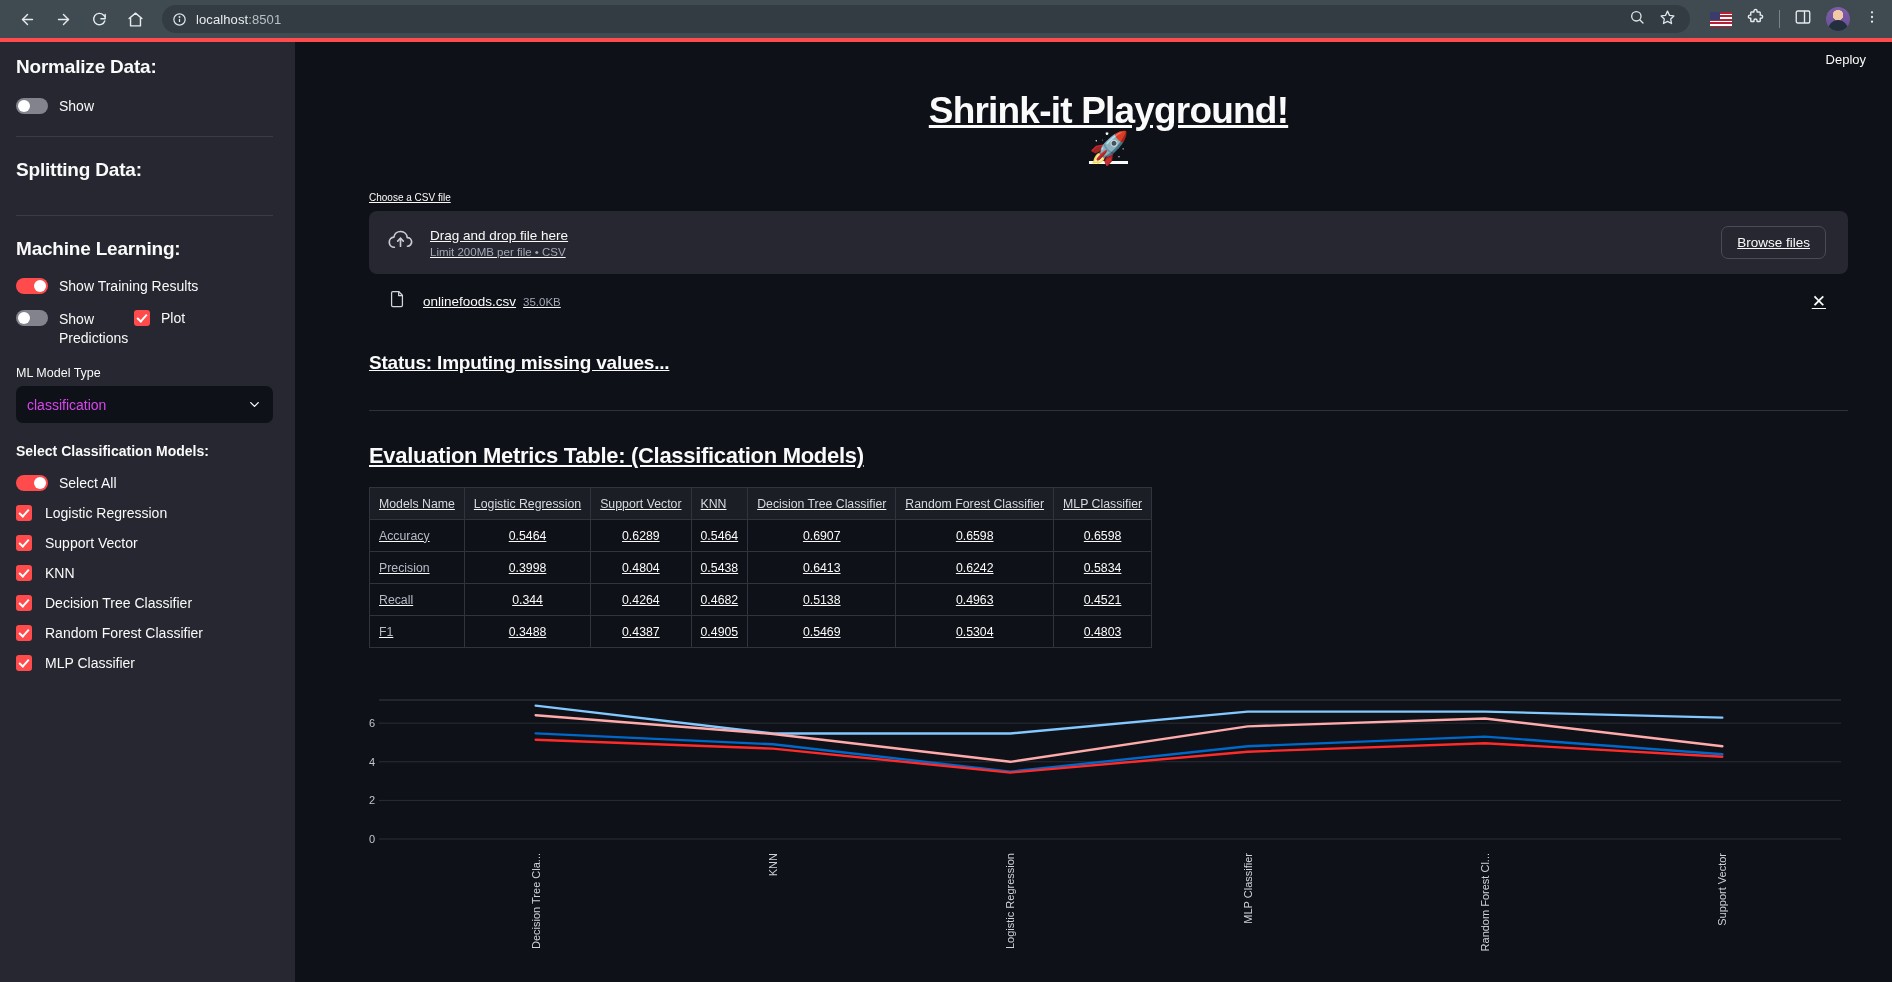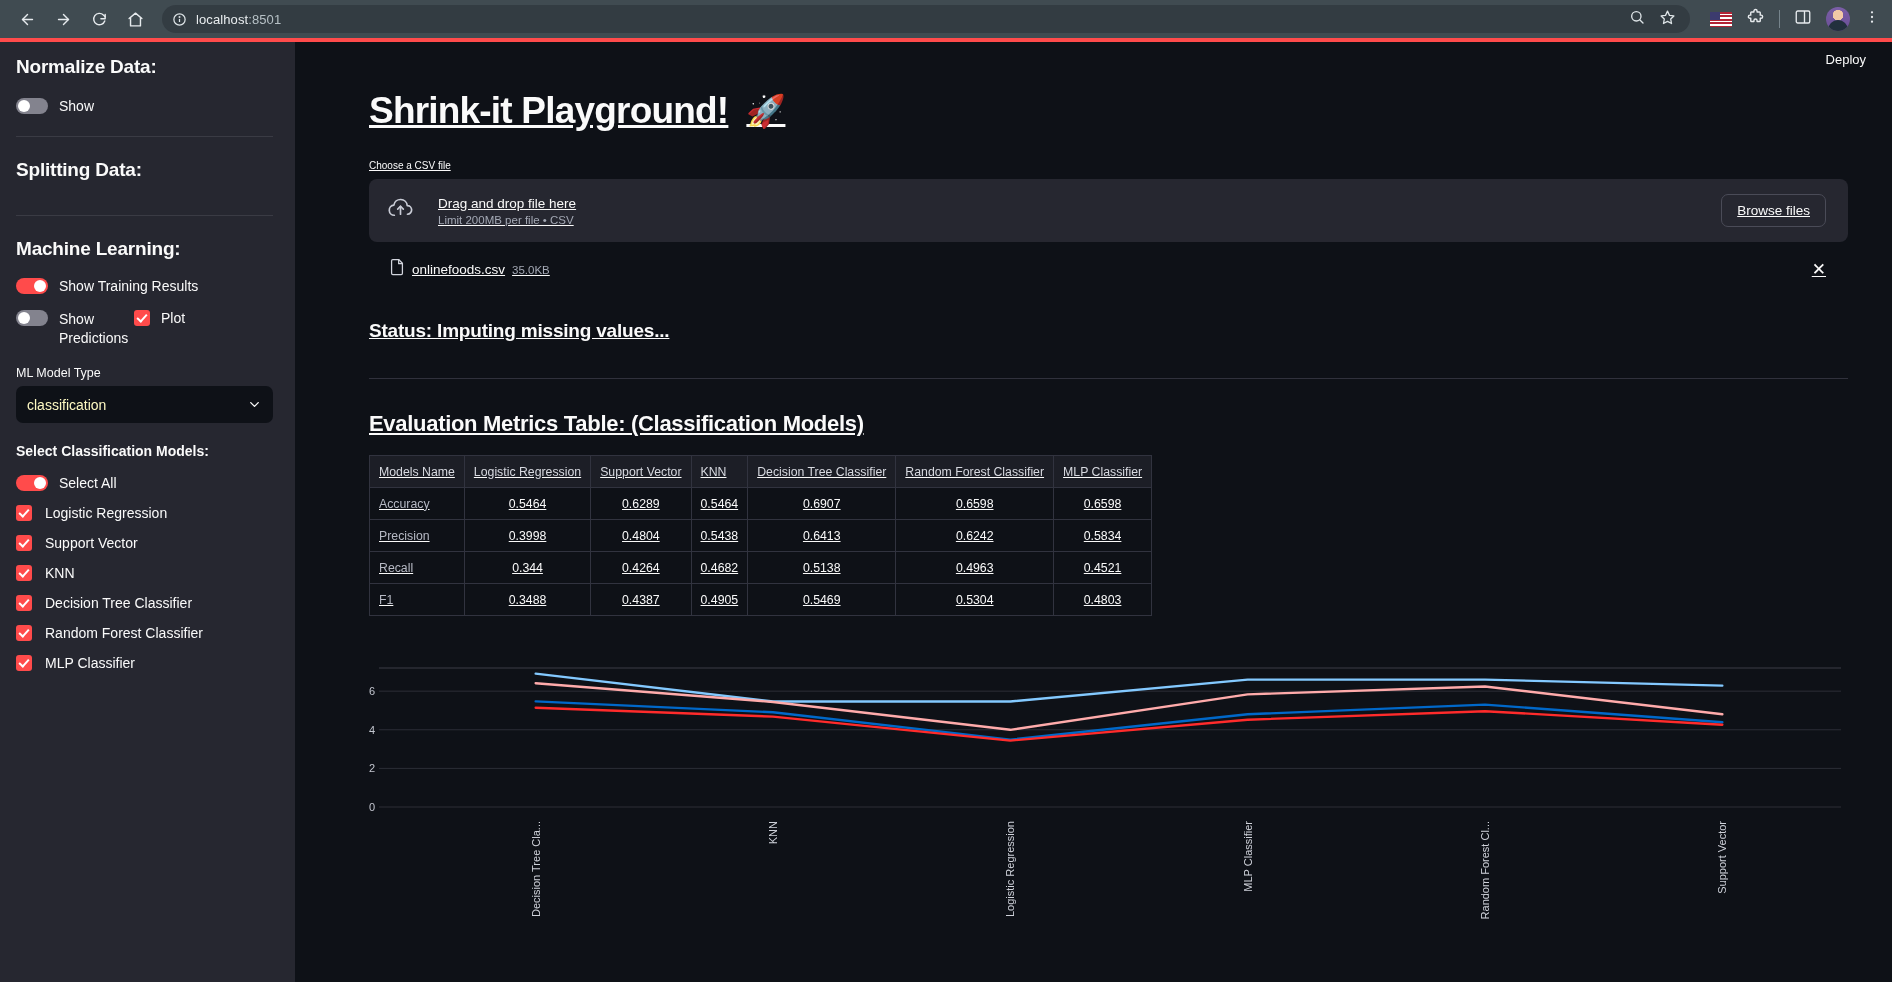--- a/index.html
+++ b/index.html
@@ -144,21 +144,21 @@
 
   .two-col { display: flex; align-items: flex-start; gap: 0; margin-top: 16px; }
   .two-col .c1 { width: 118px; display: flex; gap: 11px; align-items: flex-start; }
   .two-col .c2 { display: flex; gap: 11px; align-items: center; }
   .wrap-label { font-size: 14px; line-height: 19px; color: #fafafa; }
 
   .field-label { font-size: 12.5px; color: #fafafa; margin-top: 18px; margin-bottom: 6px; }
   .select {
     height: 37px; background: #0e1117; border-radius: 7px;
     display: flex; align-items: center; justify-content: space-between;
-    padding: 8px 11px; font-size: 14px; color: #fef9c3;
+    padding: 8px 11px; font-size: 14px; color: #d946ef;
   }
   .select .chev { color: #fafafa; display: flex; }
 
   .sec-title { font-size: 14px; font-weight: bold; color: #fafafa; margin-top: 20px; }
   .model-list { margin-top: 14px; display: flex; flex-direction: column; gap: 14px; }
   .model-row { display: flex; align-items: center; gap: 13px; }
   .model-row .name { font-size: 14px; color: #fafafa; }
 
   
   .main {
@@ -168,41 +168,41 @@
     background: #0e1117;
     text-decoration: underline;
   }
   .deploy {
     position: absolute; right: 26px; top: 14px;
     font-size: 13px; color: #fafafa;
   }
   .main-inner { padding: 52px 44px 0 74px; }
   .title {
     font-size: 37px; font-weight: bold; letter-spacing: -.8px;
-    display: flex; align-items: center; gap: 18px;
+    display: flex; align-items: center; gap: 0; flex-direction: column;
   }
   .rocket { font-size: 32px; line-height: 1; }
 
   .uploader-label { font-size: 10px; color: #fafafa; margin-top: 28px; margin-bottom: 8px; }
   .dropzone {
     background: #262730; border-radius: 8px;
     height: 63px; display: flex; align-items: center;
-    padding: 0 22px 0 18px; gap: 24px;
+    padding: 0 22px 0 18px; gap: 16px;
   }
   .dz-texts { display: flex; flex-direction: column; gap: 3px; }
   .dz-main { font-size: 13.5px; color: #fafafa; }
   .dz-sub { font-size: 11.5px; color: #a3a8b4; }
   .browse {
     margin-left: auto;
     border: 1px solid #4a4b57; border-radius: 7px;
     padding: 8px 15px; font-size: 13.5px; color: #fafafa;
     background: transparent;
   }
   .file-row {
-    display: flex; align-items: center; gap: 5px;
+    display: flex; align-items: center; gap: 16px;
     padding: 14px 22px 14px 18px;
   }
   .file-name { font-size: 13.5px; color: #fafafa; }
   .file-size { font-size: 11.5px; color: #a3a8b4; margin-left: 7px; }
   .file-x { margin-left: auto; color: #fafafa; font-size: 17px; line-height: 1; }
 
   .status { font-size: 19px; font-weight: bold; margin-top: 24px; letter-spacing: -.2px; }
   .hr { height: 1px; background: #30313c; margin: 36px 0 0 0; }
 
   .section-title { font-size: 22px; font-weight: bold; letter-spacing: -.3px; margin-top: 32px; }

